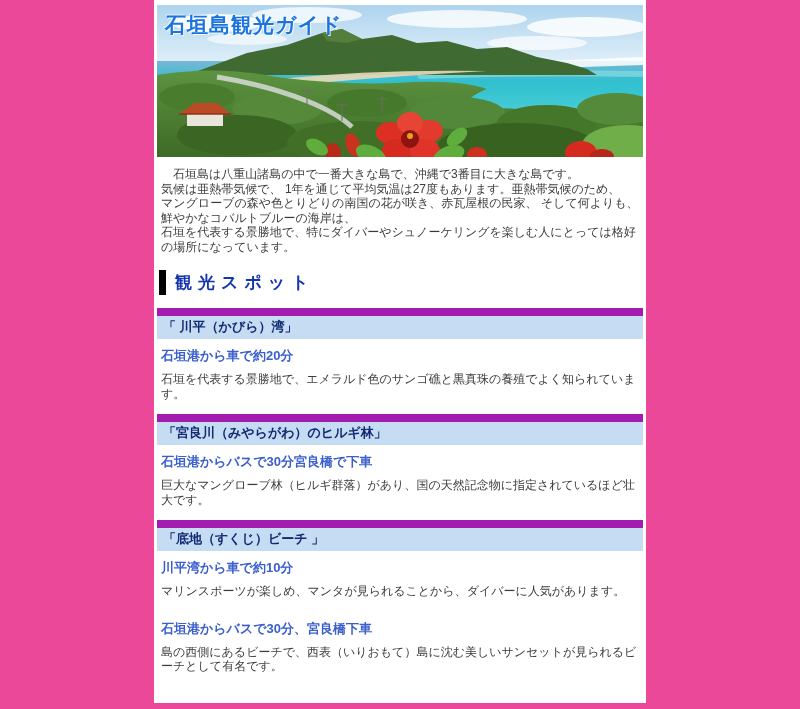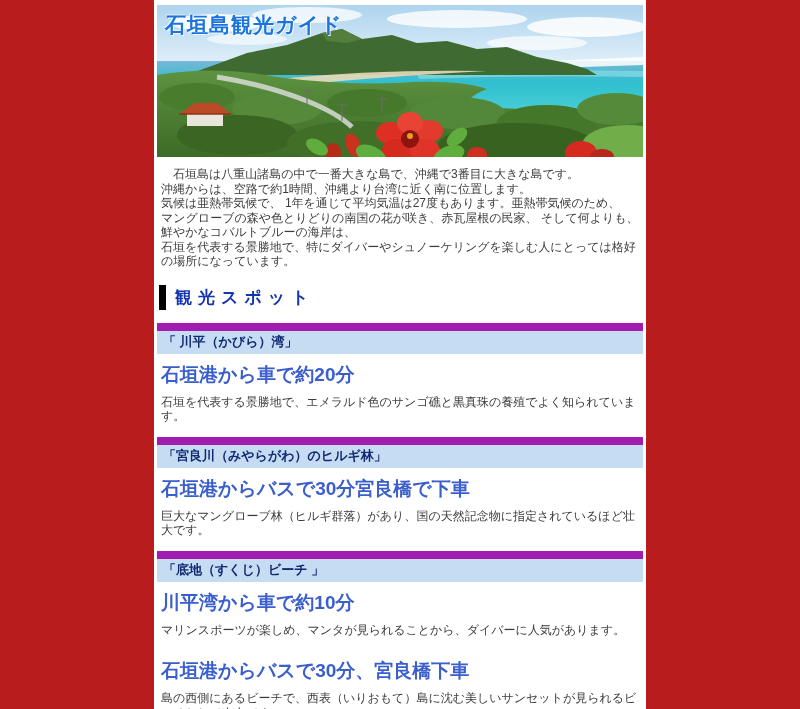--- a/index.html
+++ b/index.html
@@ -5,21 +5,21 @@
   html, body {
     margin: 0;
     padding: 0;
     background: #cce5fa;
     font-family: "Liberation Sans", "DejaVu Sans", sans-serif;
   }
   .page {
     width: 800px;
     height: 709px;
     overflow: hidden;
-    background: #b91c1c;
+    background: #ec4899;
   }
   .content {
     width: 492px;
     min-height: 703px;
     margin: 0 auto;
     background: #ffffff;
     padding: 5px 3px 20px 3px;
     box-sizing: border-box;
   }
   .hero {
@@ -59,21 +59,21 @@
     background: #c5dcf3;
     border-top: 8px solid #a21caf;
     padding: 2px 6px 3px 6px;
     font-size: 13px;
     font-weight: bold;
     color: #122a72;
   }
   .spot-access {
     display: inline-block;
     margin: 8px 4px 2px 4px;
-    font-size: 19px;
+    font-size: 13px;
     font-weight: bold;
     color: #3a5fcd;
     text-decoration: none;
   }
   .spot-desc {
     margin: 5px 4px 0 4px;
     font-size: 12px;
     line-height: 14.5px;
     color: #3c3c3c;
   }
@@ -173,21 +173,20 @@
           <ellipse cx="292" cy="150" rx="16" ry="9" transform="rotate(-20 292 150)"></ellipse>
           <ellipse cx="300" cy="132" rx="12" ry="7" transform="rotate(-40 300 132)"></ellipse>
           <ellipse cx="160" cy="142" rx="12" ry="7" transform="rotate(30 160 142)"></ellipse>
         </g>
       </svg>
       <div class="hero-title">石垣島観光ガイド</div>
     </div>
 
     <div class="intro">
       <div>　石垣島は八重山諸島の中で一番大きな島で、沖縄で3番目に大きな島です。</div>
-      <div>沖縄からは、空路で約1時間、沖縄より台湾に近く南に位置します。</div>
       <div>気候は亜熱帯気候で、 1年を通じて平均気温は27度もあります。亜熱帯気候のため、</div>
       <div>マングローブの森や色とりどりの南国の花が咲き、赤瓦屋根の民家、 そして何よりも、鮮やかなコバルトブルーの海岸は、</div>
       <div>石垣を代表する景勝地で、特にダイバーやシュノーケリングを楽しむ人にとっては格好の場所になっています。</div>
     </div>
 
     <h2 class="section-heading">観光スポット</h2>
 
     <div class="spot">
       <div class="spot-title">「 川平（かびら）湾」</div>
       <a class="spot-access" href="#">石垣港から車で約20分</a>

